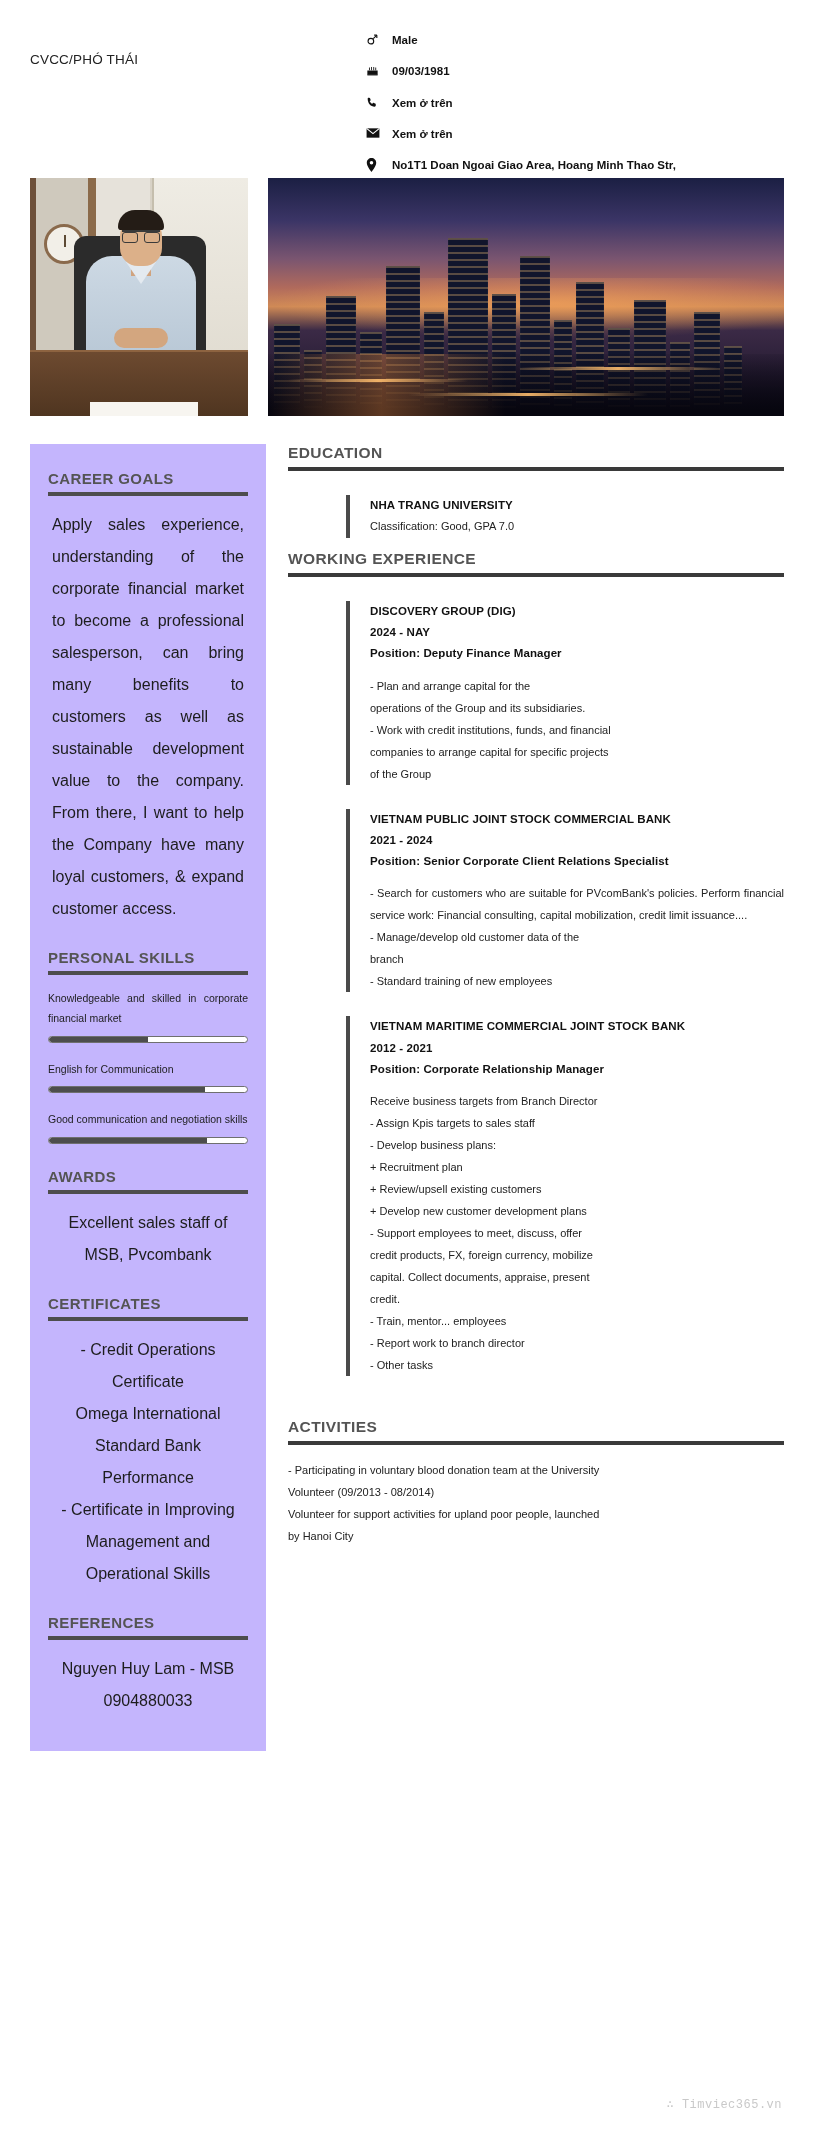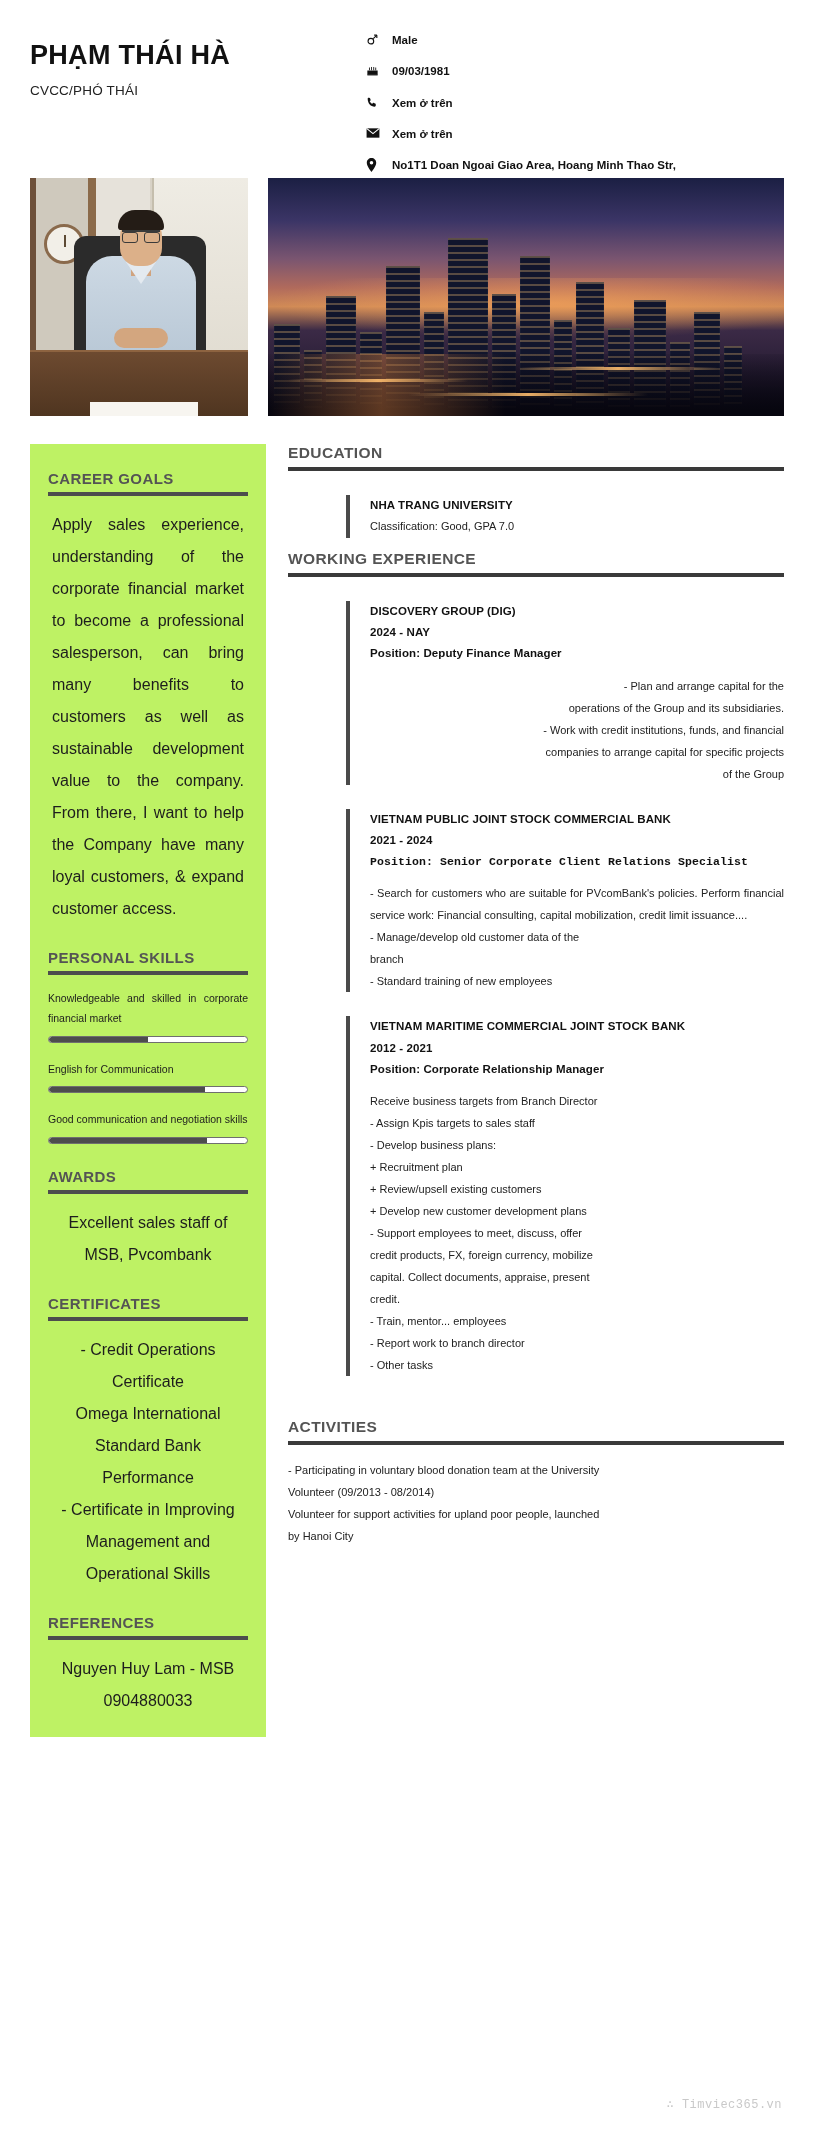--- a/index.html
+++ b/index.html
@@ -201,22 +201,22 @@
   
   .columns {
     display: flex;
     padding: 28px 30px 0 30px;
     align-items: flex-start;
     gap: 22px;
   }
   .sidebar {
     width: 236px;
     min-width: 236px;
-    background: #bef264;
-    padding: 26px 18px 20px 18px;
+    background: #c4b5fd;
+    padding: 26px 18px 34px 18px;
   }
   .main {
     flex: 1;
     padding-top: 0px;
   }
 
   
   .sec-title {
     font-size: 15px;
     font-weight: bold;
@@ -320,21 +320,20 @@
     font-size: 12px;
     color: #c9c9c9;
     letter-spacing: 0.5px;
   }
 </style>
 </head>
 <body>
 
 <div class="header">
   <div class="header-left">
-    <div class="name">PHẠM THÁI HÀ</div>
     <div class="job-title">CVCC/PHÓ THÁI</div>
   </div>
   <div class="header-right">
 
     <div class="contact-row">
       <span class="contact-icon">
         <svg width="13" height="13" viewBox="0 0 24 24" fill="#111">
             <circle cx="9" cy="15" r="5.2" fill="none" stroke="#111" stroke-width="2.1"></circle>
             <path d="M13.5 10.5 L20 4" stroke="#111" stroke-width="2.1" fill="none"></path>
             <path d="M20 4 L20 9 M20 4 L15 4" stroke="#111" stroke-width="2.1" fill="none"></path>
@@ -513,34 +512,34 @@
     <div class="sec-block">
       <div class="sec-title">WORKING EXPERIENCE</div>
       <div class="sec-rule"></div>
 
       <div class="entry">
         <div class="entry-bar"></div>
         <div class="entry-body">
           <div class="entry-h">DISCOVERY GROUP (DIG)</div>
           <div class="entry-h">2024 - NAY</div>
           <div class="entry-h">Position: Deputy Finance Manager</div>
-          <div class="entry-p" style="white-space:pre-line;text-align:right;">- Plan and arrange capital for the
+          <div class="entry-p" style="white-space:pre-line;">- Plan and arrange capital for the
 operations of the Group and its subsidiaries.
 - Work with credit institutions, funds, and financial
 companies to arrange capital for specific projects
 of the Group</div>
         </div>
       </div>
 
       <div class="entry">
         <div class="entry-bar"></div>
         <div class="entry-body">
           <div class="entry-h">VIETNAM PUBLIC JOINT STOCK COMMERCIAL BANK</div>
           <div class="entry-h">2021 - 2024</div>
-          <div class="entry-h" style="text-align:justify;font-family:Liberation Mono, monospace;">Position: Senior Corporate Client Relations Specialist</div>
+          <div class="entry-h" style="text-align:justify;">Position: Senior Corporate Client Relations Specialist</div>
           <div class="entry-p just">- Search for customers who are suitable for PVcomBank's policies. Perform financial service work: Financial consulting, capital mobilization, credit limit issuance....</div>
           <div class="entry-p" style="white-space:pre-line;margin-top:0;">- Manage/develop old customer data of the
 branch
 - Standard training of new employees</div>
         </div>
       </div>
 
       <div class="entry">
         <div class="entry-bar"></div>
         <div class="entry-body">

